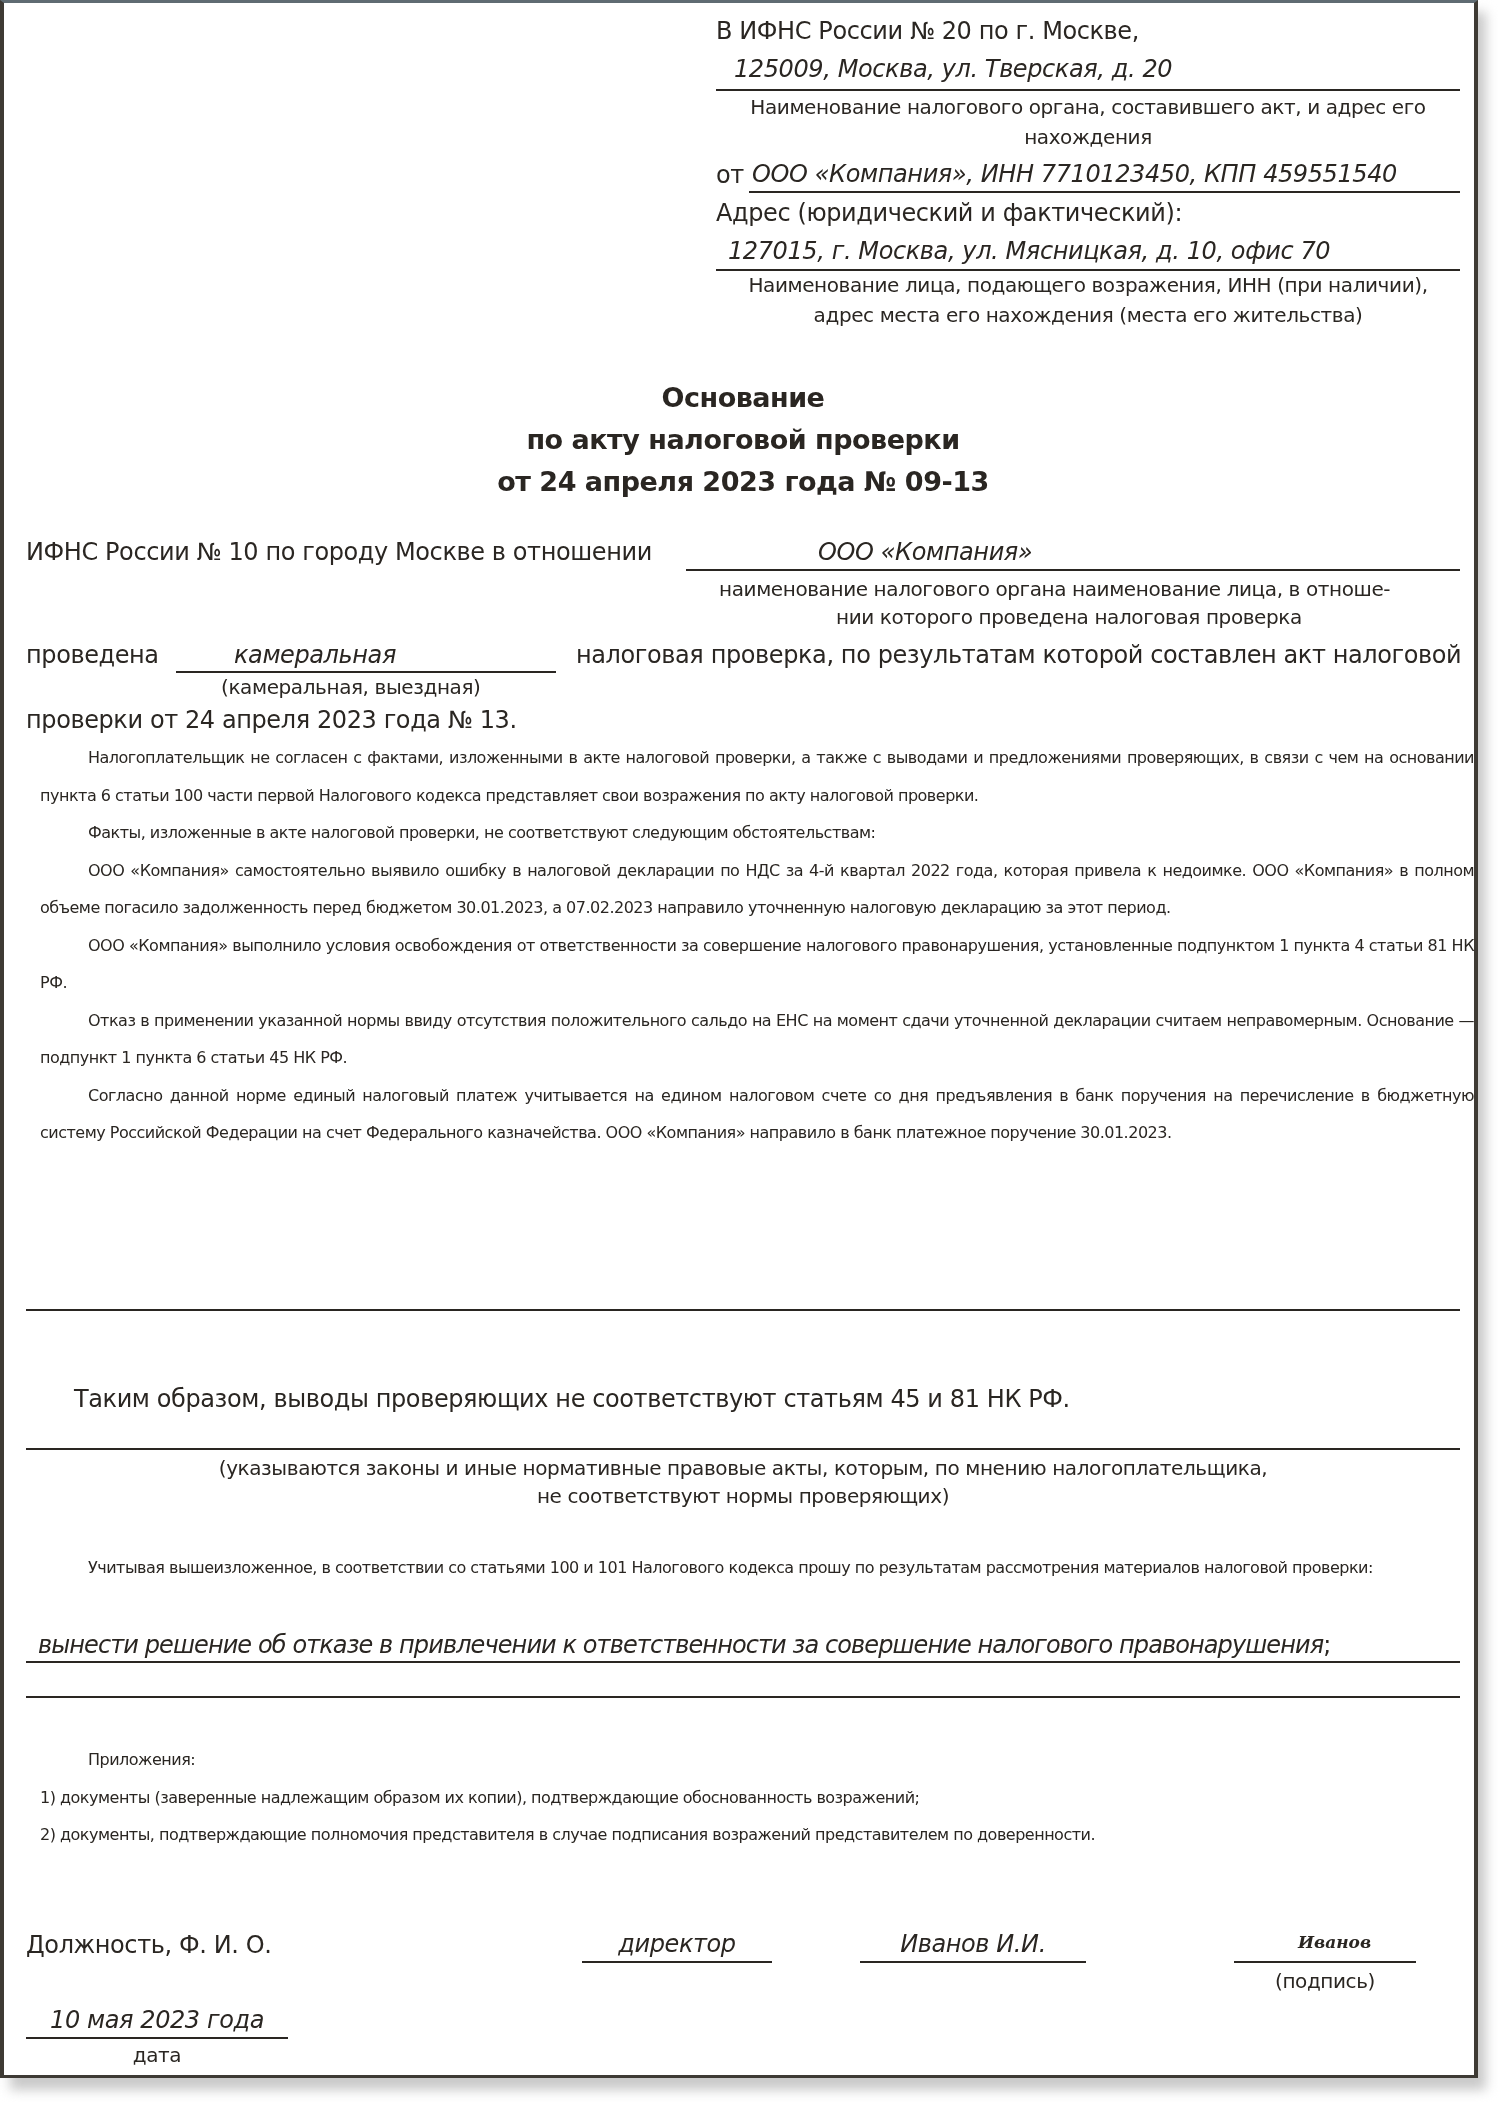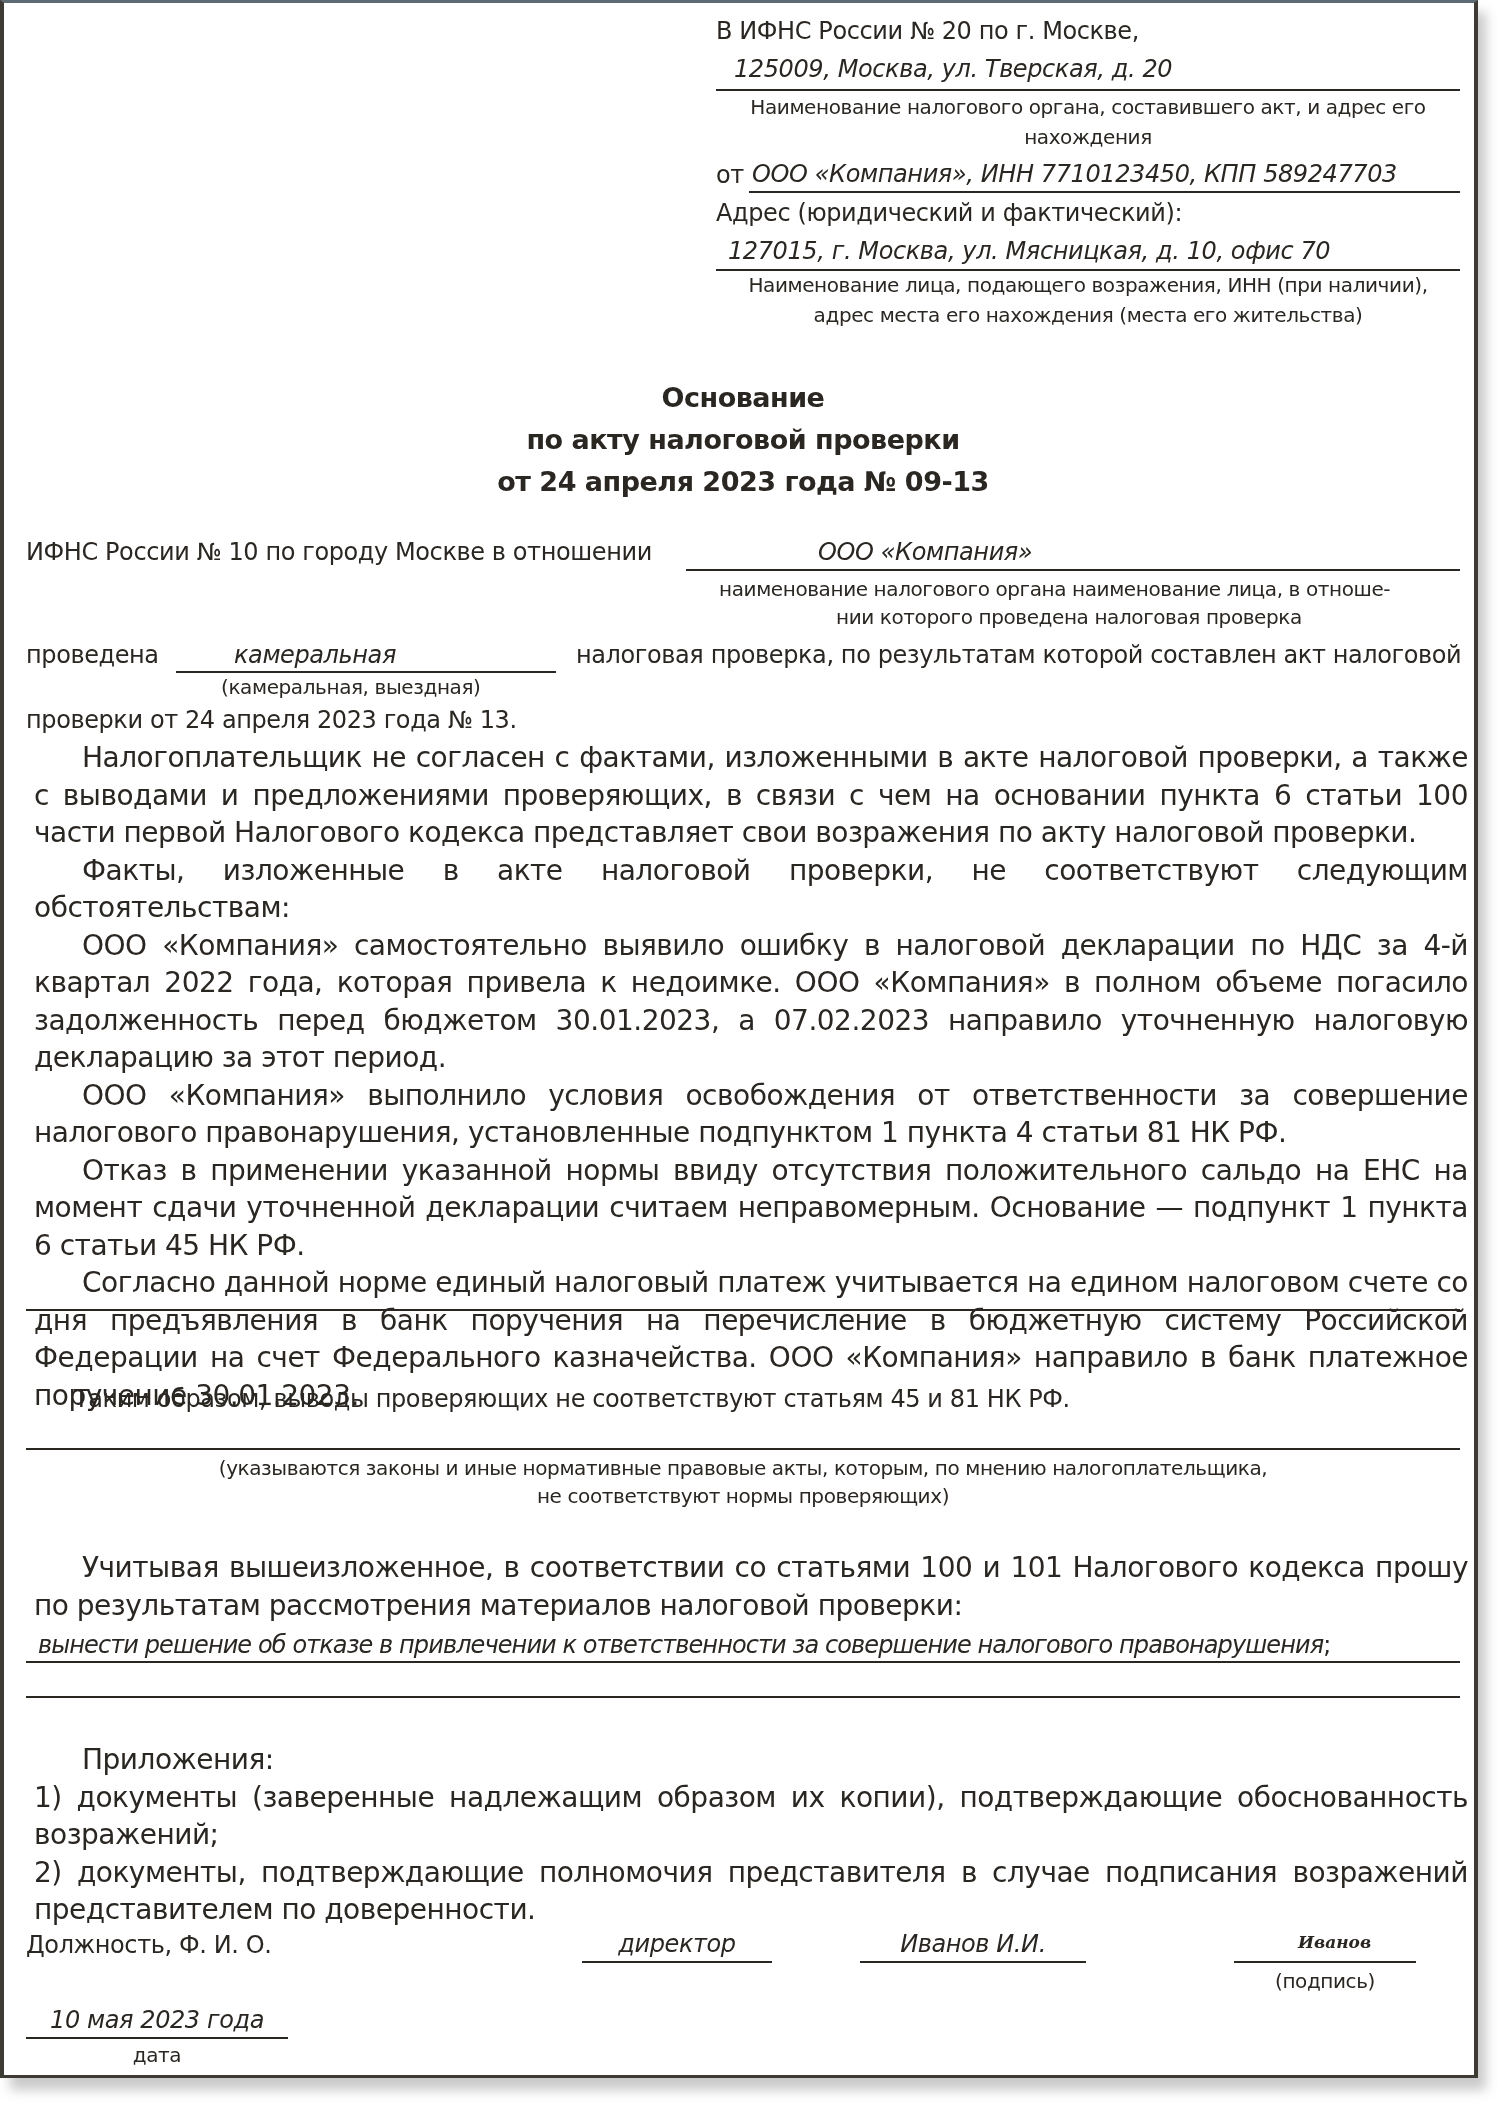--- a/index.html
+++ b/index.html
@@ -6,42 +6,42 @@
   body { width:1500px; height:2102px; position:relative; overflow:hidden; font-family:"DejaVu Sans", sans-serif; color:#2a2622; }
   .shadow { position:absolute; left:10px; top:12px; width:1476px; height:2078px; background:#c9c9c9; filter:blur(6px); }
   .page { position:absolute; left:0; top:0; width:1470px; height:2072px; background:#fff; border-left:4px solid #3e3a34; border-right:4px solid #3e3a34; border-bottom:3px solid #3e3a34; border-top:3px solid #5f6b72; box-sizing:content-box; }
   .abs { position:absolute; white-space:nowrap; }
   .t { font-size:24px; letter-spacing:-0.4px; }
   .small { font-size:20px; letter-spacing:-0.4px; }
   .bi { font-weight:normal; font-style:italic; }
   .ul { border-bottom:2px solid #2a2622; }
   .center { text-align:center; }
   .title { font-weight:bold; font-size:27px; letter-spacing:-0.5px; text-align:center; width:100%; }
-  .para { position:absolute; left:30px; width:1434px; font-size:28px; letter-spacing:-0.5px; line-height:37.5px; text-align:justify; }
+  .para { position:absolute; left:36px; width:1434px; font-size:16px; letter-spacing:-0.5px; line-height:37.5px; text-align:justify; }
   .indent { text-indent:48px; }
   .rule { position:absolute; height:2px; background:#2a2622; }
   .sig-script { font-family:"DejaVu Serif", serif; font-style:italic; font-weight:bold; font-size:17px;margin-left:19px; }
 </style>
 </head>
 <body>
 
 <div class="shadow"></div>
 <div class="page">
 
   <div>
     <div class="abs t" style="left:712px; top:14px;">В ИФНС России № 20 по г. Москве,</div>
     <div class="abs ul" style="left:712px; top:50px; width:744px; height:36px;">
       <span class="t bi" style="position:absolute; left:18px; top:2px;">125009, Москва, ул. Тверская, д. 20</span>
     </div>
     <div class="abs small center" style="left:712px; top:92px; width:744px;">Наименование налогового органа, составившего акт, и адрес его</div>
     <div class="abs small center" style="left:712px; top:122px; width:744px;">нахождения</div>
 
     <div class="abs t" style="left:712px; top:158px;">от</div>
     <div class="abs ul" style="left:745px; top:154px; width:711px; height:34px;">
-      <span class="t bi" style="position:absolute; left:3px; top:3px;">ООО «Компания», ИНН 7710123450, КПП 589247703</span>
+      <span class="t bi" style="position:absolute; left:3px; top:3px;">ООО «Компания», ИНН 7710123450, КПП 459551540</span>
     </div>
     <div class="abs t" style="left:712px; top:196px;">Адрес (юридический и фактический):</div>
     <div class="abs ul" style="left:712px; top:232px; width:744px; height:34px;">
       <span class="t bi" style="position:absolute; left:12px; top:2px;">127015, г. Москва, ул. Мясницкая, д. 10, офис 70</span>
     </div>
     <div class="abs small center" style="left:712px; top:270px; width:744px;">Наименование лица, подающего возражения, ИНН (при наличии),</div>
     <div class="abs small center" style="left:712px; top:300px; width:744px;">адрес места его нахождения (места его жительства)</div>
   </div>
 
   <div class="abs" style="left:0; top:374px; width:1478px;">

